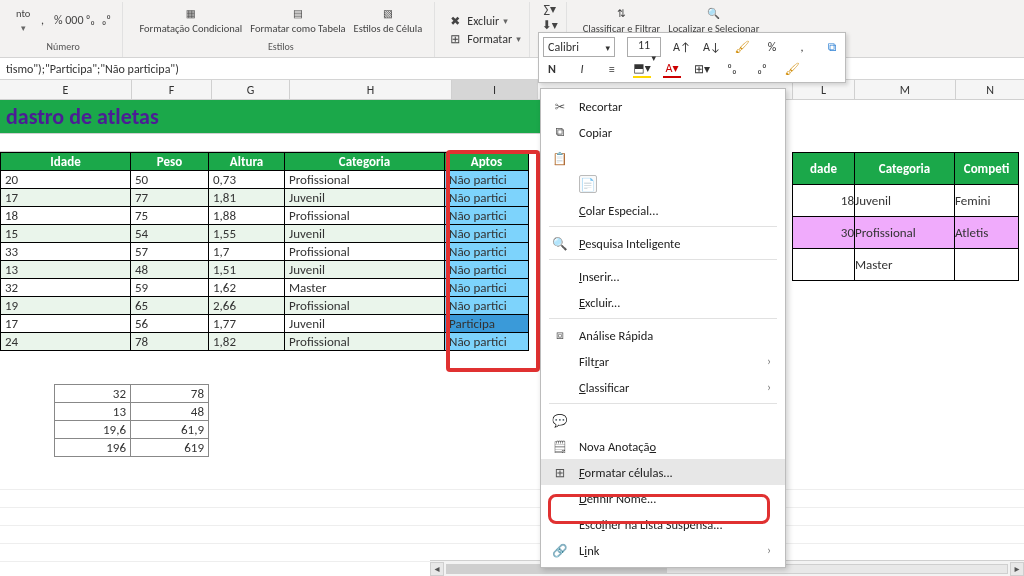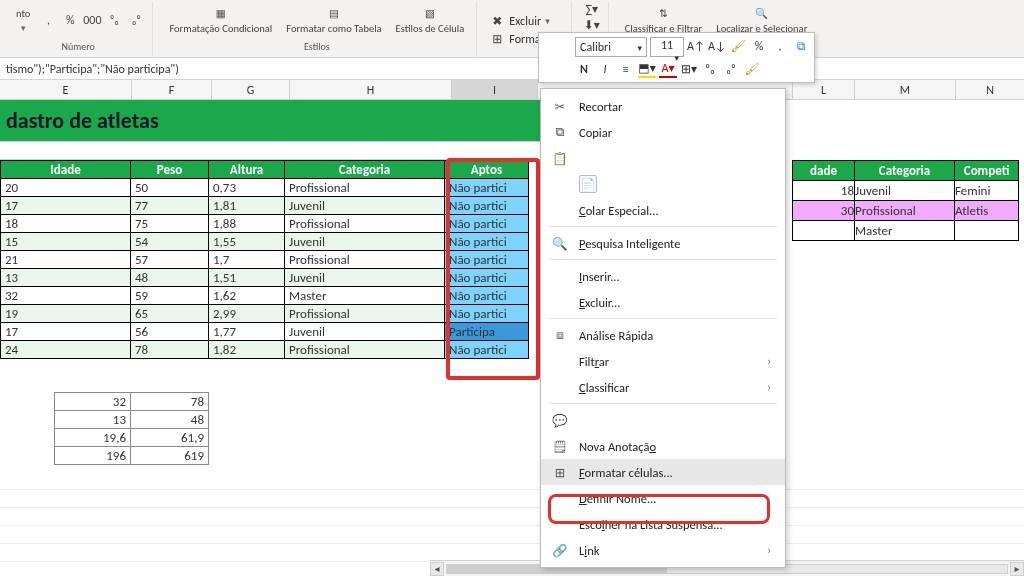--- a/index.html
+++ b/index.html
@@ -30,21 +30,20 @@
     display: flex;
     flex-direction: column;
     align-items: center;
     border-right: 1px solid #e1e1e1;
     padding: 0 8px;
     height: 100%;
   }
   .ribbon-group .controls {
     display: flex;
     align-items: center;
-    gap: 6px;
     height: 36px;
   }
   .ribbon-group .group-label {
     font-size: 10px;
     color: #555;
     margin-top: 2px;
   }
   .rb-icon {
     width: 16px; height: 16px; display: inline-flex; align-items:center; justify-content:center;
     color:#444;
@@ -75,21 +74,21 @@
     background:#fff;
     border:1px solid #bcbcbc;
     box-shadow:2px 2px 4px rgba(0,0,0,.15);
     padding:4px;
     z-index:50;
     display:flex;
     flex-direction:column;
     gap:3px;
     font-size:12px;
   }
-  .mini-row { display:flex; align-items:flex-start; gap:3px;margin-left:32px; }
+  .mini-row { display:flex; align-items:center; gap:12px; }
   .mini-row .fontbox {
     border:1px solid #ababab; height:20px; display:flex; align-items:center; padding:0 4px;
     background:#fff; font-size:12px;
   }
   .mini-row .sizebox { width:34px;flex-direction:column; }
   .mini-ico { width:18px; height:18px; display:inline-flex; align-items:center; justify-content:center; color:#333; }
   .mini-ico.red { color:#c00; border-bottom:2px solid #c00; }
   .mini-ico.yellow { border-bottom:2px solid #ffd800; }
 
   
@@ -145,24 +144,24 @@
     background:#f5f5f5;
   }
   .col-headers .ch {
     border-right:1px solid #d0d0d0;
     display:flex; align-items:center; justify-content:center;
   }
   .col-headers .ch.sel { background:#d6d6d6; }
 
   .titlebar {
     background:#1ba84a;
-    color:#0f172a;
+    color:#4c1d95;
     font-size:22px;
     font-weight:700;
-    height:42px;
+    height:34px;
     display:flex;
     align-items:center;
     padding-left:6px;
     border-bottom:1px solid #d0d0d0;
     width:541px;
   }
   .spacer-row {
     height:18px;
     border-bottom:1px solid #d0d0d0;
     width:541px;
@@ -214,21 +213,21 @@
   .right-table {
     position:absolute;
     left:792px;
     top:0;
     border-collapse:collapse;
     font-size:13px;
   }
   .right-table th, .right-table td {
     border:1px solid #000;
     padding:1px 0;
-    height:20px;
+    height:32px;
     margin-top:15px;
   }
   .right-table th { background:#1ba84a; color:#fff; font-weight:700; text-align:center; }
   .right-table td { text-align:left; }
   .right-table td.num { text-align:right; }
   .right-table tbody tr.alt td { background:#f0abfc; }
 
   
   .hscroll {
     position:absolute;
@@ -384,21 +383,21 @@
             <td class="aptos-np">Não partici</td>
           </tr>
           <tr class="alt">
             <td class="num">15</td>
             <td class="num">54</td>
             <td class="num">1,55</td>
             <td class="txt">Juvenil</td>
             <td class="aptos-np">Não partici</td>
           </tr>
           <tr>
-            <td class="num">21</td>
+            <td class="num">33</td>
             <td class="num">57</td>
             <td class="num">1,7</td>
             <td class="txt">Profissional</td>
             <td class="aptos-np">Não partici</td>
           </tr>
           <tr class="alt">
             <td class="num">13</td>
             <td class="num">48</td>
             <td class="num">1,51</td>
             <td class="txt">Juvenil</td>
@@ -407,21 +406,21 @@
           <tr>
             <td class="num">32</td>
             <td class="num">59</td>
             <td class="num">1,62</td>
             <td class="txt">Master</td>
             <td class="aptos-np">Não partici</td>
           </tr>
           <tr class="alt">
             <td class="num">19</td>
             <td class="num">65</td>
-            <td class="num">2,99</td>
+            <td class="num">2,66</td>
             <td class="txt">Profissional</td>
             <td class="aptos-np">Não partici</td>
           </tr>
           <tr>
             <td class="num">17</td>
             <td class="num">56</td>
             <td class="num">1,77</td>
             <td class="txt">Juvenil</td>
             <td class="aptos-p">Participa</td>
           </tr>

